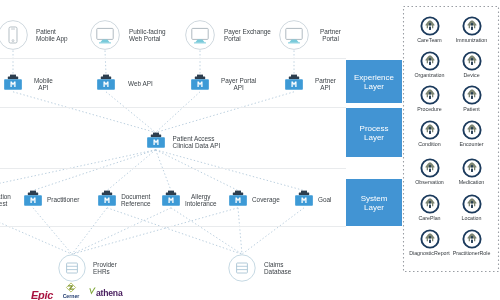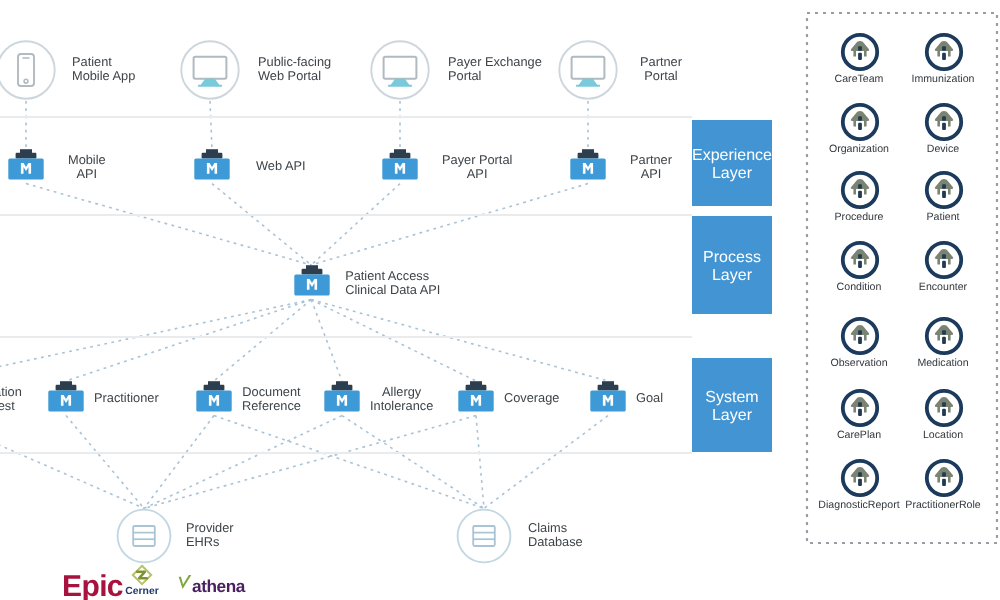--- a/index.html
+++ b/index.html
@@ -5,21 +5,21 @@
   html,body{margin:0;padding:0;}
   body{width:500px;height:300px;overflow:hidden;background:#ffffff;
        font-family:"Liberation Sans",sans-serif;
        -webkit-font-smoothing:antialiased;}
   #root{position:relative;width:500px;height:300px;background:#fff;}
   #layers,#consumers,#apis,#datasources,#vendors{position:absolute;left:0;top:0;
       width:500px;height:300px;}
   svg{display:block;}
   #edges{position:absolute;left:0;top:0;width:500px;height:300px;pointer-events:none;}
   .band{position:absolute;left:0;width:346px;border-top:1px solid #e9ebed;}
-  .layerbox{position:absolute;width:40px;background:#4294d3;color:#fff;
+  .layerbox{position:absolute;width:56px;background:#4294d3;color:#fff;
             display:flex;align-items:center;justify-content:center;
             text-align:center;font-size:8px;line-height:9px;}
   .node{position:absolute;}
   .nodelabel{position:absolute;font-size:6.4px;color:#3d4348;line-height:7.5px;
              white-space:pre;}
   .fhirlabel{position:absolute;font-size:5.3px;color:#33383d;text-align:center;
              white-space:nowrap;line-height:6px;}
   #fhirpanel{position:absolute;background:transparent;}
   #fhirborder{position:absolute;left:0;top:0;overflow:visible;}
 </style>
@@ -289,21 +289,21 @@
             <line x1="-5.4" y1="-1.7" x2="5.4" y2="-1.7" stroke="#a9c4d4" stroke-width="0.85"></line>
             <line x1="-5.4" y1="1.6" x2="5.4" y2="1.6" stroke="#a9c4d4" stroke-width="0.85"></line>
           </g>
         </svg>
         <div class="nodelabel" style="text-align: left; left: 264px; top: 260.5px;">Claims
 Database</div>
       </div>
     </div>
 
   <div id="vendors">
-      <div style="position:absolute;left:31px;top:284.5px;"><span style="font-size:15px;font-weight:bold;letter-spacing:-0.3px;color:#a8123f">Epic</span></div>
+      <div style="position:absolute;left:31px;top:284.5px;"><span style="font-size:11px;font-weight:bold;font-style:italic;letter-spacing:-0.3px;color:#a8123f">Epic</span></div>
       <div style="position:absolute;left:62px;top:282px;width:18px;text-align:center;">
         <svg width="14" height="11" viewBox="-7 -5.5 14 11" style="display: block; margin: 0px auto;">
           <path d="M 0 -4.6 L 4.6 0 L 0 4.6 L -4.6 0 Z" fill="none" stroke="#b6c26a" stroke-width="1"></path>
           <path d="M -2.4 -1.6 L 1.4 -1.6 L -1.4 1.6 L 2.4 1.6" fill="none" stroke="#7f942e" stroke-width="1.3" stroke-linejoin="round" stroke-linecap="round"></path>
         </svg>
         <div style="font-size:5.2px;font-weight:bold;color:#1f3a6e;line-height:6px;text-align:center;">Cerner</div>
       </div>
       <div style="position:absolute;left:89px;top:287px;display:flex;align-items:baseline;">
         <svg width="7" height="9" viewBox="0 0 8 10" style="display: block;">
           <path d="M 0.4 1.4 L 2.6 8.4 L 7.6 0.4 L 6.2 0.4 L 2.9 5.9 L 1.7 1.4 Z" fill="#7fa83a"></path>

